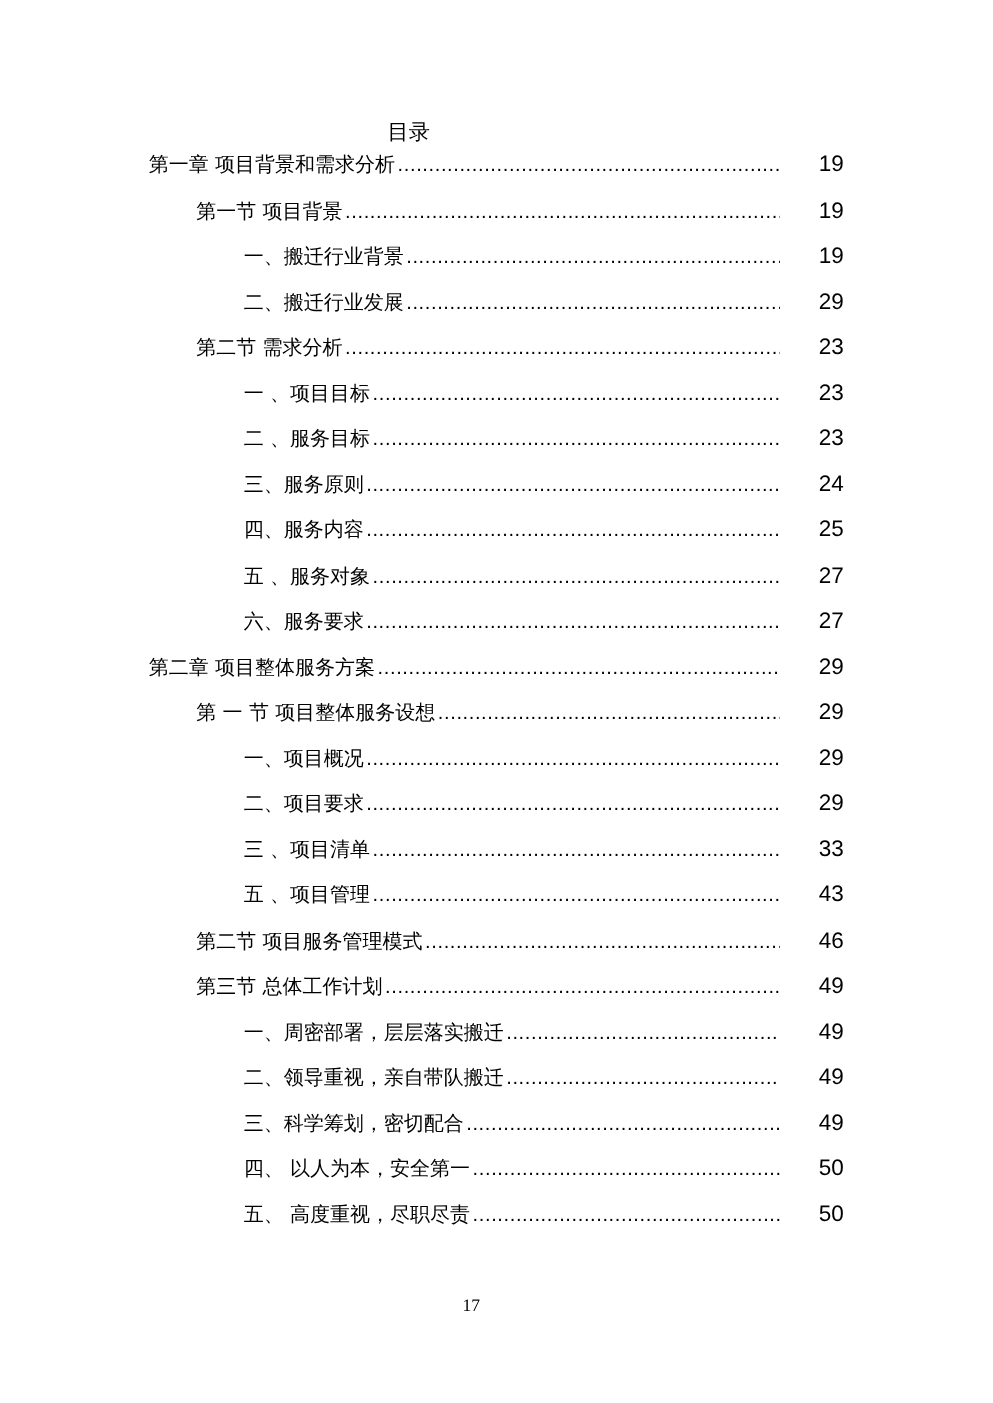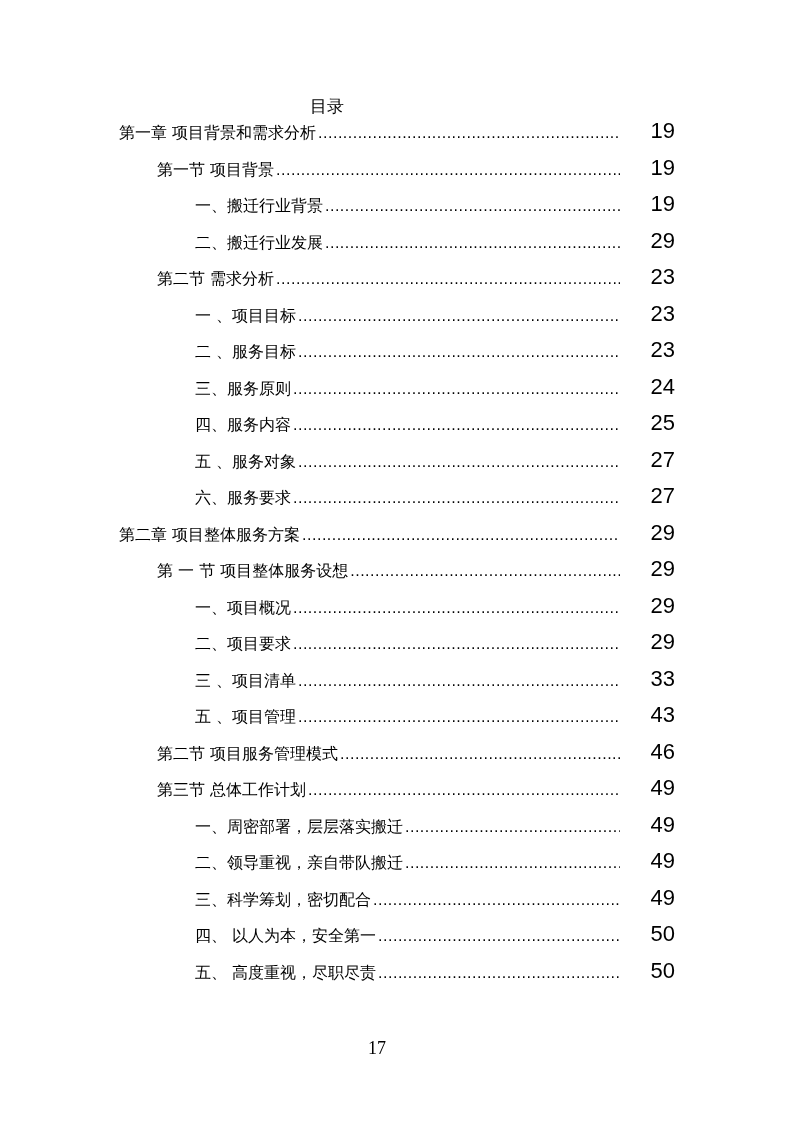--- a/index.html
+++ b/index.html
@@ -9,23 +9,23 @@
            font-size: 17px; line-height: 22px; }
   .toc { position: absolute; top: 118px; left: 119px; width: 556px; }
   .entry { display: flex; align-items: baseline; height: 36.5px; font-size: 16px; line-height: 26px; }
   .entry.l1 { padding-left: 0; }
   .entry.l2 { padding-left: 38px; text-align: center; }
   .entry.l3 { padding-left: 76px; text-align: center; }
   .entry .label { white-space: pre; }
   .entry .leader { flex: 1; overflow: hidden; white-space: nowrap; margin: 0 2px;
                    font-family: "Liberation Sans", sans-serif; font-size: 16px; letter-spacing: 0.5px; }
   .entry .leader::after { content: "................................................................................................................................................................................................"; }
-  .entry .page { font-family: "Liberation Sans", sans-serif; font-size: 22px; margin-left: 29px; }
+  .entry .page { font-family: "Liberation Sans", sans-serif; font-size: 18px; margin-left: 29px; }
   .footer { position: absolute; top: 1038px; left: 0; width: 754px; text-align: center;
-            font-family: "Liberation Serif", serif; font-size: 18px; }
+            font-family: "Liberation Serif", serif; font-size: 14px; }
 </style>
 </head>
 <body>
 
 <div class="title">目录</div>
 
 <div class="toc">
   <div class="entry l1">
       <span class="label">第一章 项目背景和需求分析</span>
       <span class="leader"></span>

